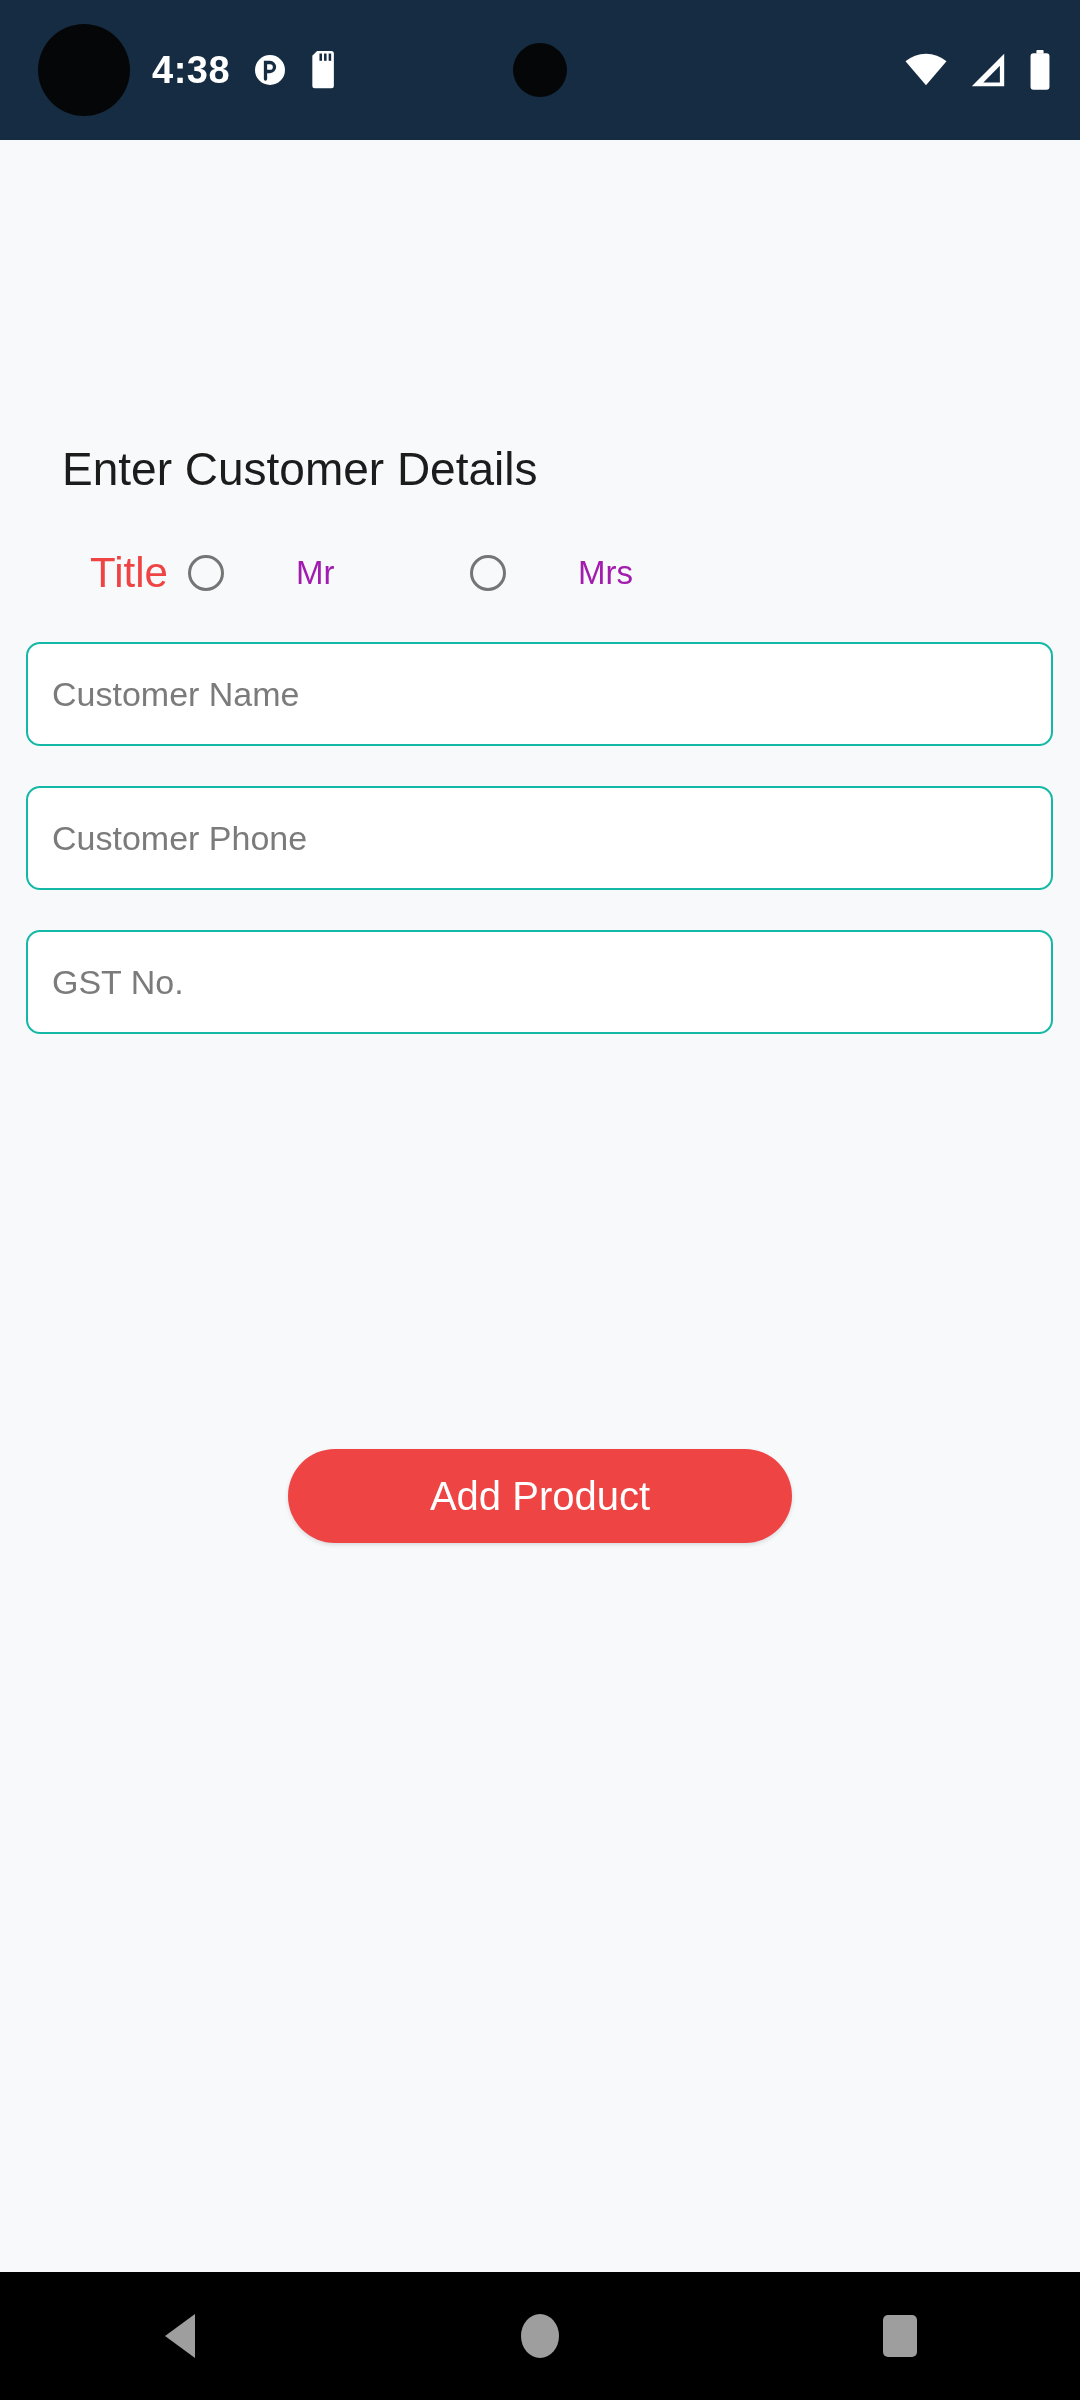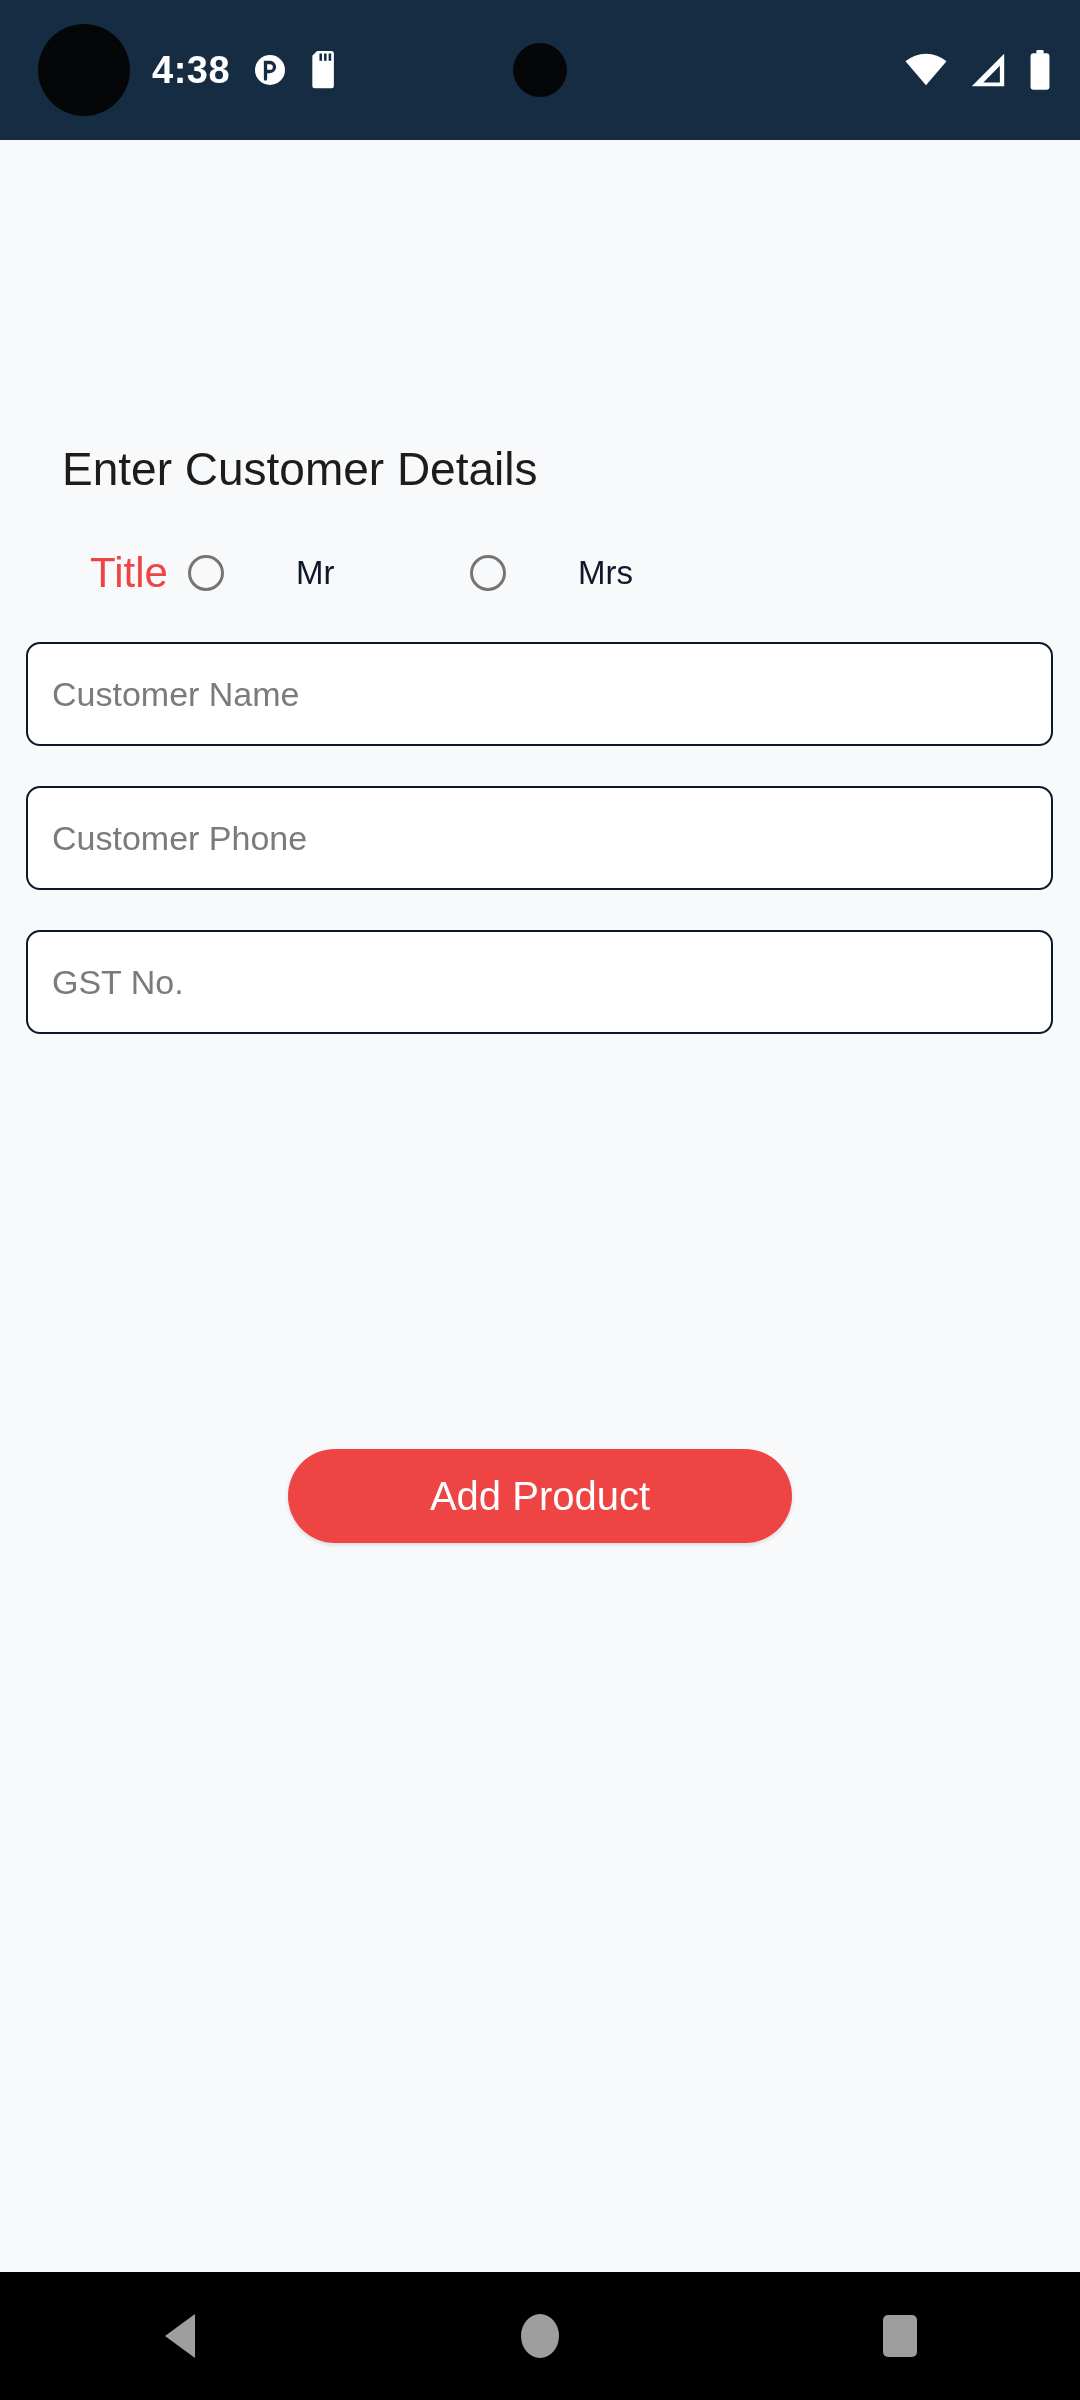--- a/index.html
+++ b/index.html
@@ -95,30 +95,30 @@
     width:282px;
   }
   .radio-dot {
     width:36px; height:36px;
     border:3px solid #757575;
     border-radius:50%;
     background:transparent;
     flex:0 0 auto;
   }
   .radio-label {
-    font-size:33px; color:#0f172a;
+    font-size:33px; color:#a21caf;
     margin-left:72px;
   }
 
   .text-field {
     position:absolute;
     left:26px;
     width:1027px; height:104px;
     background:#ffffff;
-    border:2px solid #0f172a;
+    border:2px solid #14b8a6;
     border-radius:14px;
     display:flex; align-items:center;
   }
   #field-name  { top:358px; }
   #field-phone { top:502px; }
   #field-gst   { top:646px; }
   .field-input {
     width:100%; height:100%;
     border:none; outline:none; background:transparent;
     font-family:"Liberation Sans", sans-serif;

